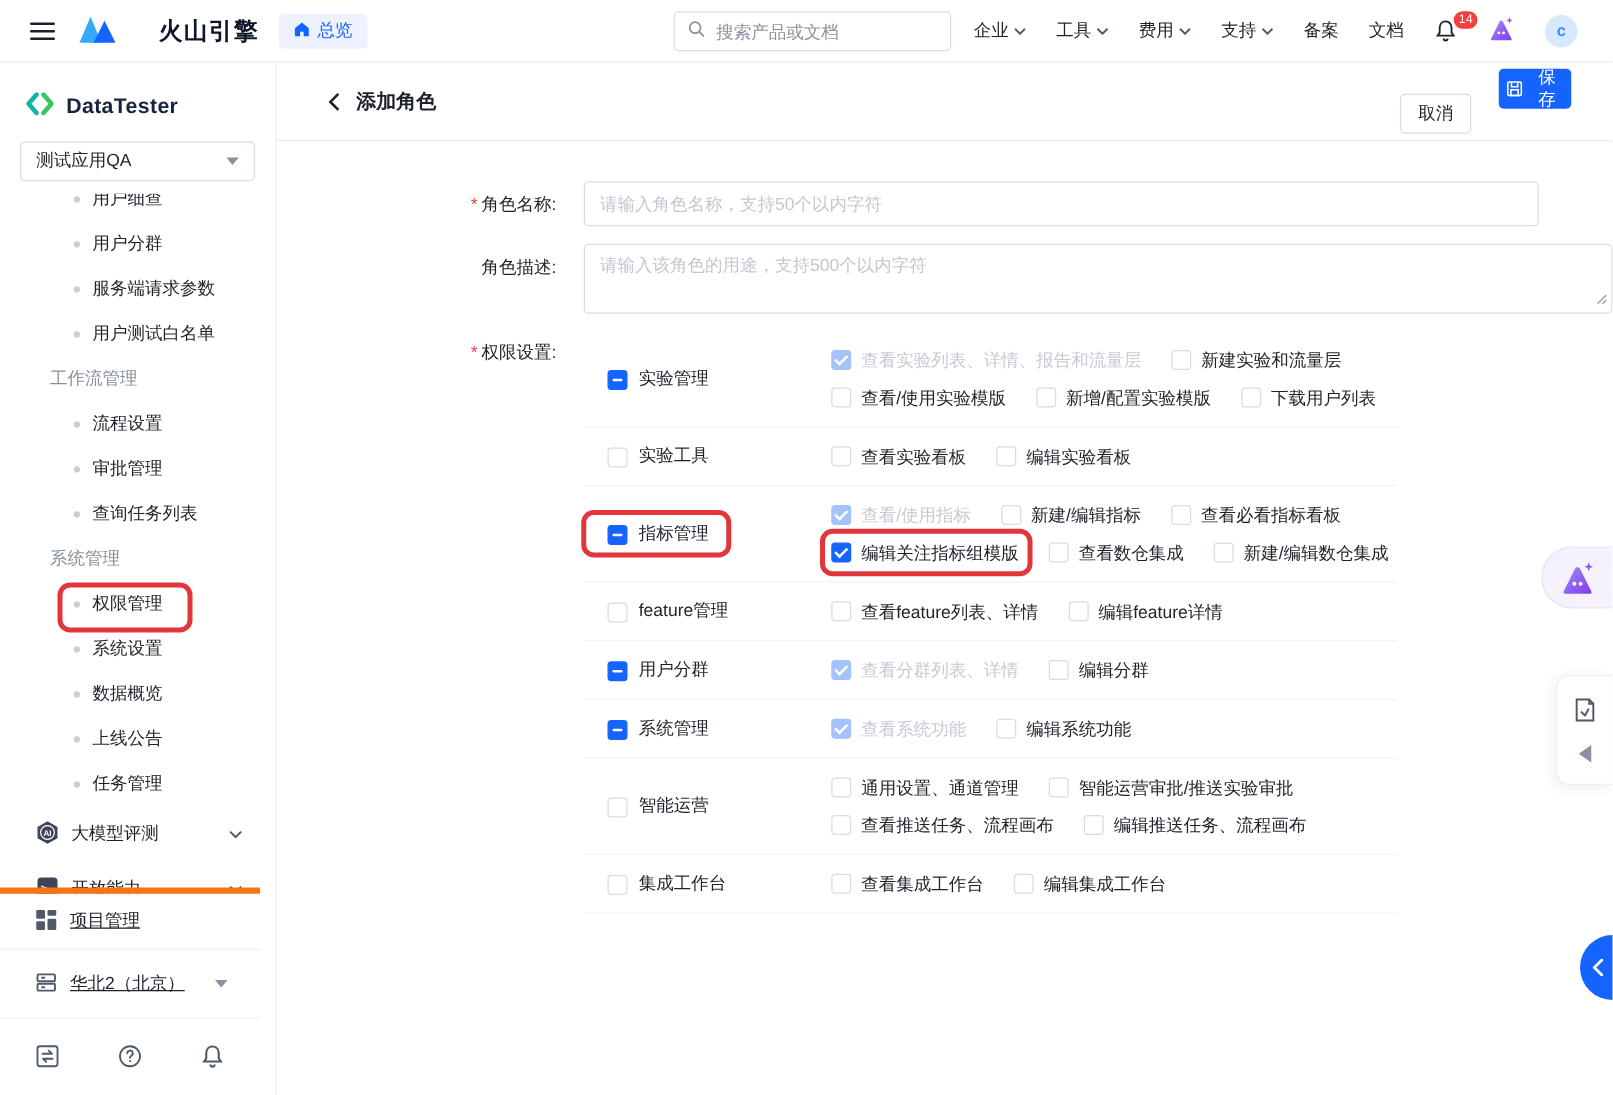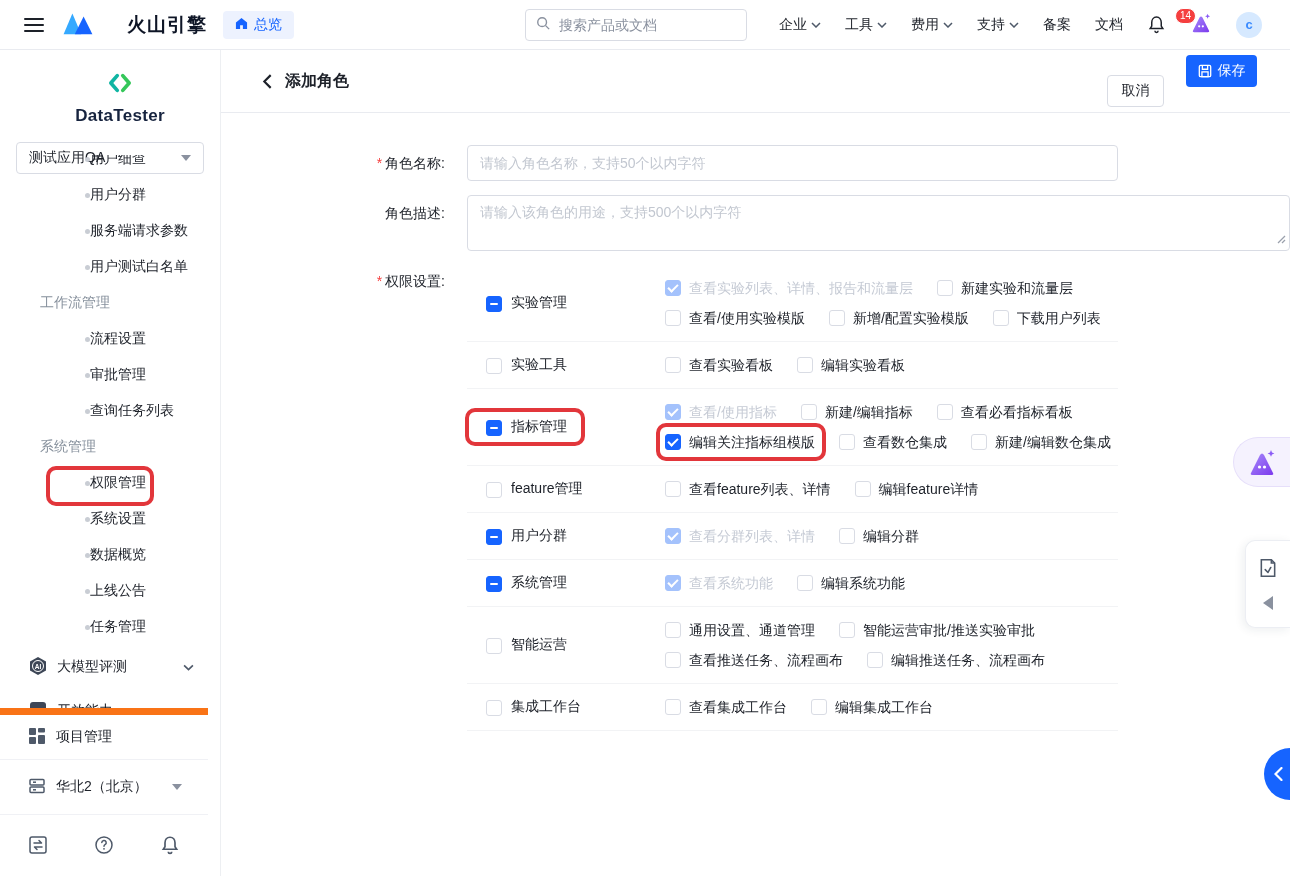--- a/index.html
+++ b/index.html
@@ -14,64 +14,64 @@
   .hamburger span{height:2px;background:#1D2129;border-radius:1px;}
   .brand{display:flex;align-items:center;gap:8px;}
   .brand-name{font-size:19px;font-weight:700;letter-spacing:1px;color:#0E1526;margin-left:25px;}
   .overview-pill{margin-left:16px;height:28px;padding:0 12px;border-radius:4px;background:#EDF2FE;color:#1664FF;
     display:flex;align-items:center;gap:6px;font-size:14px;cursor:pointer;}
   .spacer{flex:1;}
   .searchbox{width:222px;height:32px;border:1px solid #D9DCE4;border-radius:4px;display:flex;align-items:center;
     padding:0 10px;gap:7px;box-sizing:border-box;background:#fff;}
   .searchbox input{border:none;outline:none;flex:1;font-size:14px;color:#1D2129;background:transparent;min-width:0;}
   .searchbox input::placeholder{color:#8A919F;}
-  .right-nav{display:flex;align-items:center;gap:24px;margin-left:32px;}
+  .right-nav{display:flex;align-items:center;gap:24px;margin-left:18px;}
   .nav-item{display:flex;align-items:center;gap:4px;cursor:pointer;white-space:nowrap;}
   .bell-wrap{position:relative;cursor:pointer;display:flex;}
-  .nav-badge{position:absolute;top:-7px;left:28px;background:#F53F3F;color:#fff;font-size:10px;line-height:14px;
+  .nav-badge{position:absolute;top:-7px;left:15px;background:#F53F3F;color:#fff;font-size:10px;line-height:14px;
     padding:0 4px;border-radius:8px;border:1px solid #fff;}
   .avatar{width:26px;height:26px;border-radius:50%;background:#D6E9FF;color:#3A8BFF;font-weight:700;
     display:flex;align-items:center;justify-content:center;font-size:13px;cursor:pointer;}
   
   .sidebar{position:absolute;left:0;top:50px;bottom:0;width:220px;background:#fff;border-right:1px solid #EDEFF2;z-index:20;}
   .side-top{position:absolute;left:0;top:0;right:0;height:105px;}
-  .product-row{display:flex;align-items:center;gap:9px;padding:22px 0 0 20px;flex-direction:column;}
+  .product-row{display:flex;align-items:center;gap:9px;padding:22px 0 0 20px;}
   .product-name{font-size:17px;font-weight:700;color:#16233E;letter-spacing:.3px;}
   .app-select{margin:16px 16px 0 16px;height:30px;border:1px solid #D9DCE4;border-radius:4px;display:flex;
     align-items:center;padding:0 12px;justify-content:space-between;cursor:pointer;}
   .caret-down{width:0;height:0;border-left:5px solid transparent;border-right:5px solid transparent;border-top:6px solid #8A919F;}
   .side-menu{position:absolute;left:0;top:105px;bottom:161px;right:0;overflow:hidden;}
-  .side-item{height:36px;display:flex;align-items:center;padding-left:85px;cursor:pointer;position:relative;}
+  .side-item{height:36px;display:flex;align-items:center;gap:10px;padding-left:59px;cursor:pointer;position:relative;}
   .side-item.clipped{margin-top:-14px;}
   .dot{width:5px;height:5px;border-radius:50%;background:#C9CDD4;flex:none;}
   .side-section{height:36px;display:flex;align-items:center;padding-left:40px;color:#86909C;}
   .side-group{height:44px;display:flex;align-items:center;gap:9px;padding:0 26px 0 28px;cursor:pointer;}
   .side-group .grow{flex:1;}
-  .side-bottom{position:absolute;left:0;bottom:0;right:12px;height:161px;border-top:7px solid #f97316;}
+  .side-bottom{position:absolute;left:0;bottom:0;right:12px;height:161px;border-top:5px solid #f97316;text-decoration:underline;}
   .proj-row{height:44px;display:flex;align-items:center;gap:10px;padding-left:28px;border-bottom:1px solid #F0F1F5;cursor:pointer;}
   .region-row{height:54px;display:flex;align-items:center;gap:10px;padding:0 26px 0 28px;border-bottom:1px solid #F0F1F5;cursor:pointer;}
   .region-row .grow{flex:1;}
   .side-icons{height:60px;display:flex;align-items:center;justify-content:space-between;padding:0 28px;}
   .side-icons .icon-btn{cursor:pointer;display:flex;}
   .anno-side::after{content:"";position:absolute;left:46px;top:1px;width:100px;height:32px;
     border:4px solid #E2363B;border-radius:10px;pointer-events:none;}
   
   .main{position:absolute;left:220px;top:50px;right:0;bottom:0;background:#fff;}
   .page-head{height:63px;display:flex;align-items:center;border-bottom:1px solid #E9EBF0;padding:0 33px 0 42px;box-sizing:border-box;}
   .back-btn{display:flex;align-items:center;cursor:pointer;margin-right:12px;}
   .page-title{font-size:16px;font-weight:700;}
   .head-actions{margin-left:auto;display:flex;gap:22px;}
   .btn{height:32px;border-radius:4px;display:flex;align-items:center;justify-content:center;font-size:14px;cursor:pointer;box-sizing:border-box;}
   .btn-cancel{width:57px;background:#fff;border:1px solid #D9DCE4;color:#1D2129;margin-top:20px;}
-  .btn-save{width:71px;background:#1664FF;color:#fff;gap:6px;border:none;}
+  .btn-save{width:58px;background:#1664FF;color:#fff;gap:6px;border:none;}
   .form{padding-top:32px;}
   .form-row{display:flex;margin-bottom:14px;}
   .form-label{width:225px;flex:none;text-align:right;padding-top:8px;line-height:20px;white-space:nowrap;}
   .req{color:#F53F3F;margin-right:3px;}
-  .form-ctrl{margin-left:22px;width:651px;}
+  .form-ctrl{margin-left:22px;width:764px;}
   .text-input{width:100%;height:36px;border:1px solid #D9DCE4;border-radius:4px;padding:0 12px;box-sizing:border-box;
     font-size:14px;font-family:inherit;outline:none;color:#1D2129;}
   .text-input::placeholder,textarea::placeholder{color:#C2C7D0;}
   .ta-wrap{position:relative;width:100%;}
   textarea.text-area{width:100%;height:56px;border:1px solid #D9DCE4;border-radius:4px;padding:8px 12px;box-sizing:border-box;
     font-size:14px;font-family:inherit;outline:none;resize:none;color:#1D2129;display:block;}
   .grip{position:absolute;right:4px;bottom:4px;}
   
   .perm-row{margin-bottom:0;}
   .perm-table{width:651px;}

